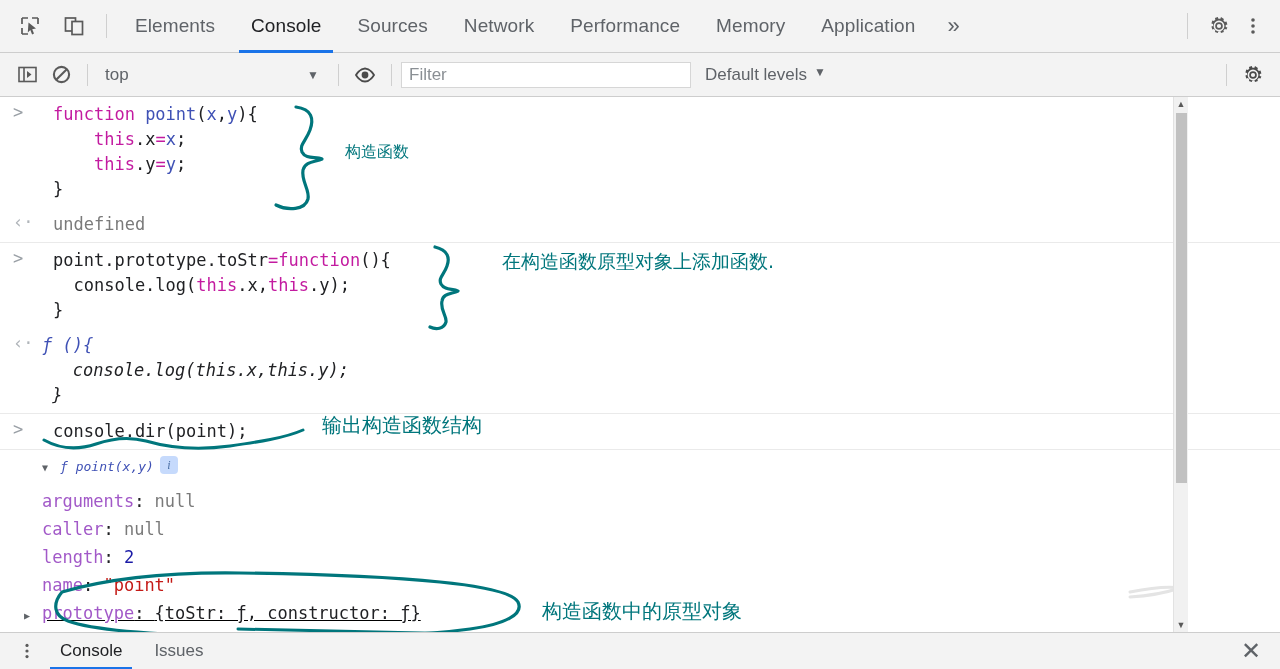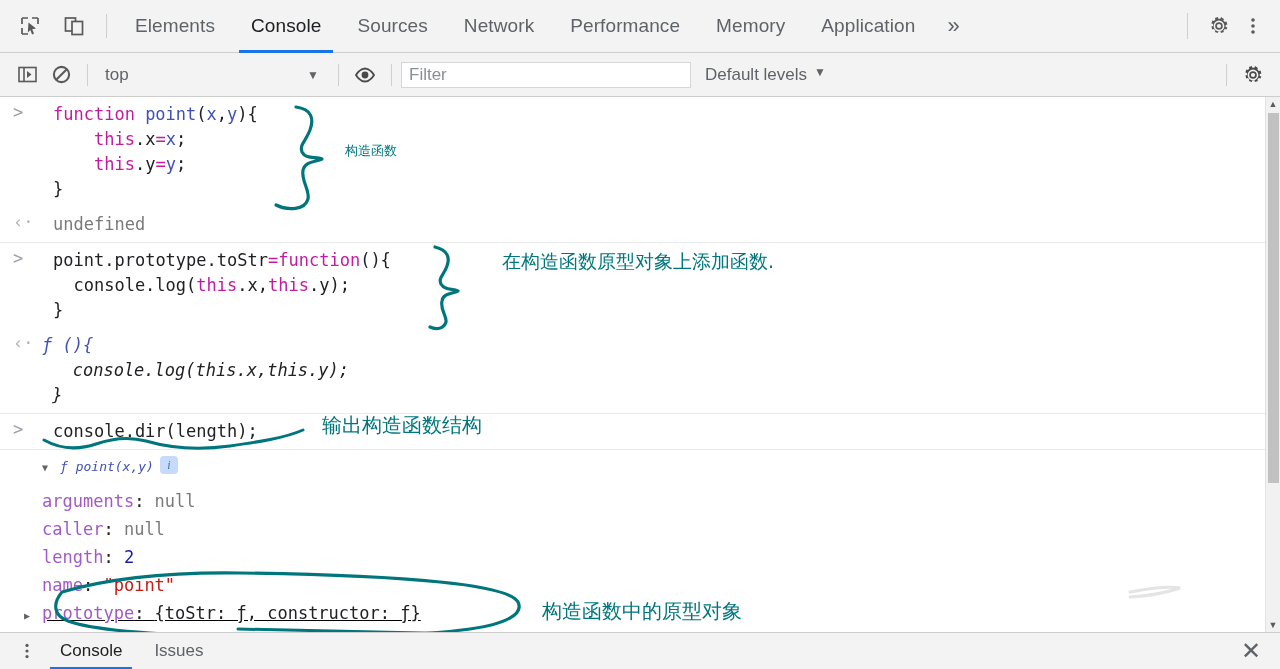--- a/index.html
+++ b/index.html
@@ -2,21 +2,21 @@
 <html><head>
 <meta charset="utf-8">
 <style>
   * { box-sizing: border-box; margin: 0; padding: 0; }
   html, body {
     width: 1280px; height: 669px;
     overflow: hidden;
     background: #ffffff;
     font-family: "Liberation Sans", sans-serif;
   }
-  #root { position: relative; width: 1280px; height: 669px; background: #86efac; }
+  #root { position: relative; width: 1188px; height: 669px; background: #86efac; }
 
   
   .tabbar {
     position: absolute; left: 0; top: 0; width: 1280px; height: 53px;
     background: #f3f3f3;
     border-bottom: 1px solid #cdcdcd;
     display: flex; align-items: center;
   }
   .tb-icon {
     width: 36px; height: 36px; margin-left: 8px;
@@ -316,21 +316,21 @@
 
     <div class="row">
       <div class="gutter resp">‹·</div>
       <div class="resp-val"><span class="fitalic">ƒ (){</span>
 <span>   console.log(this.x,this.y);</span>
 <span> }</span></div>
     </div>
 
     <div class="row">
       <div class="gutter">&gt;</div>
-      <div class="code">console.dir(length);</div>
+      <div class="code">console.dir(point);</div>
     </div>
 
     <div class="row nb">
       <div style="padding:6px 0 2px 42px;">
         <span class="tri">▼</span><span class="fitalic" style="font-size:13px;">ƒ point(x,y)</span><span class="infobadge">i</span>
       </div>
       <div class="proplines" style="padding-left:0;">
         <div class="propline"><span class="prop">arguments</span><span class="plain">: </span><span class="nul">null</span></div>
         <div class="propline"><span class="prop">caller</span><span class="plain">: </span><span class="nul">null</span></div>
         <div class="propline"><span class="prop">length</span><span class="plain">: </span><span class="num">2</span></div>
@@ -359,21 +359,21 @@
              C480 586, 512 592, 518 602 C524 614, 506 624, 470 629
              C410 637, 320 639, 236 637 C160 635, 92 630, 68 621
              C54 616, 52 604, 62 592 Z" stroke="#00767c" stroke-width="3.2" fill="none" stroke-linejoin="round"></path>
 
     <path d="M240 632 C400 634, 650 640, 900 645 C1050 648, 1180 650, 1278 650" stroke="#00767c" stroke-width="3" fill="none" opacity="0"></path>
     <path d="M238 629 C420 631, 700 639, 960 645 C1110 648, 1220 650, 1279 651" stroke="#00767c" stroke-width="3" fill="none" stroke-linecap="round"></path>
 
     <path d="M1130 592 C1150 588, 1168 586, 1180 588 C1168 592, 1148 596, 1130 597" stroke="#e4e4e4" stroke-width="3" fill="none" stroke-linecap="round"></path>
   </svg>
 
-  <div class="anno-text" style="left:345px; top:142px; font-size:13px;">构造函数</div>
+  <div class="anno-text" style="left:345px; top:142px; font-size:16px;">构造函数</div>
   <div class="anno-text" style="left:502px; top:249px; font-size:19px;">在构造函数原型对象上添加函数.</div>
   <div class="anno-text" style="left:322px; top:412px; font-size:20px;">输出构造函数结构</div>
   <div class="anno-text" style="left:542px; top:598px; font-size:20px;">构造函数中的原型对象</div>
 
   <div class="sbar">
     <div class="sbar-up">▲</div>
     <div class="sbar-thumb"></div>
     <div class="sbar-down">▼</div>
   </div>
 

